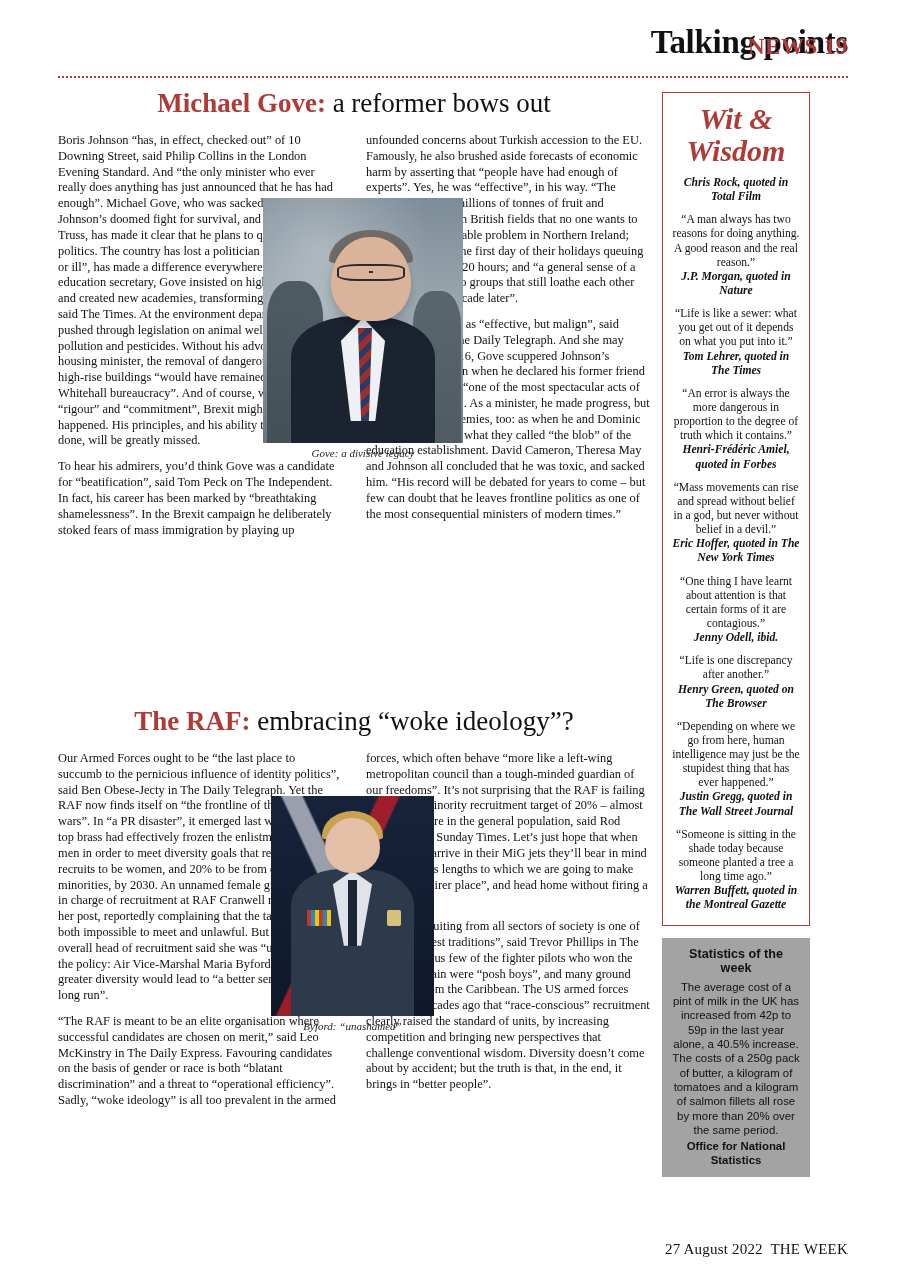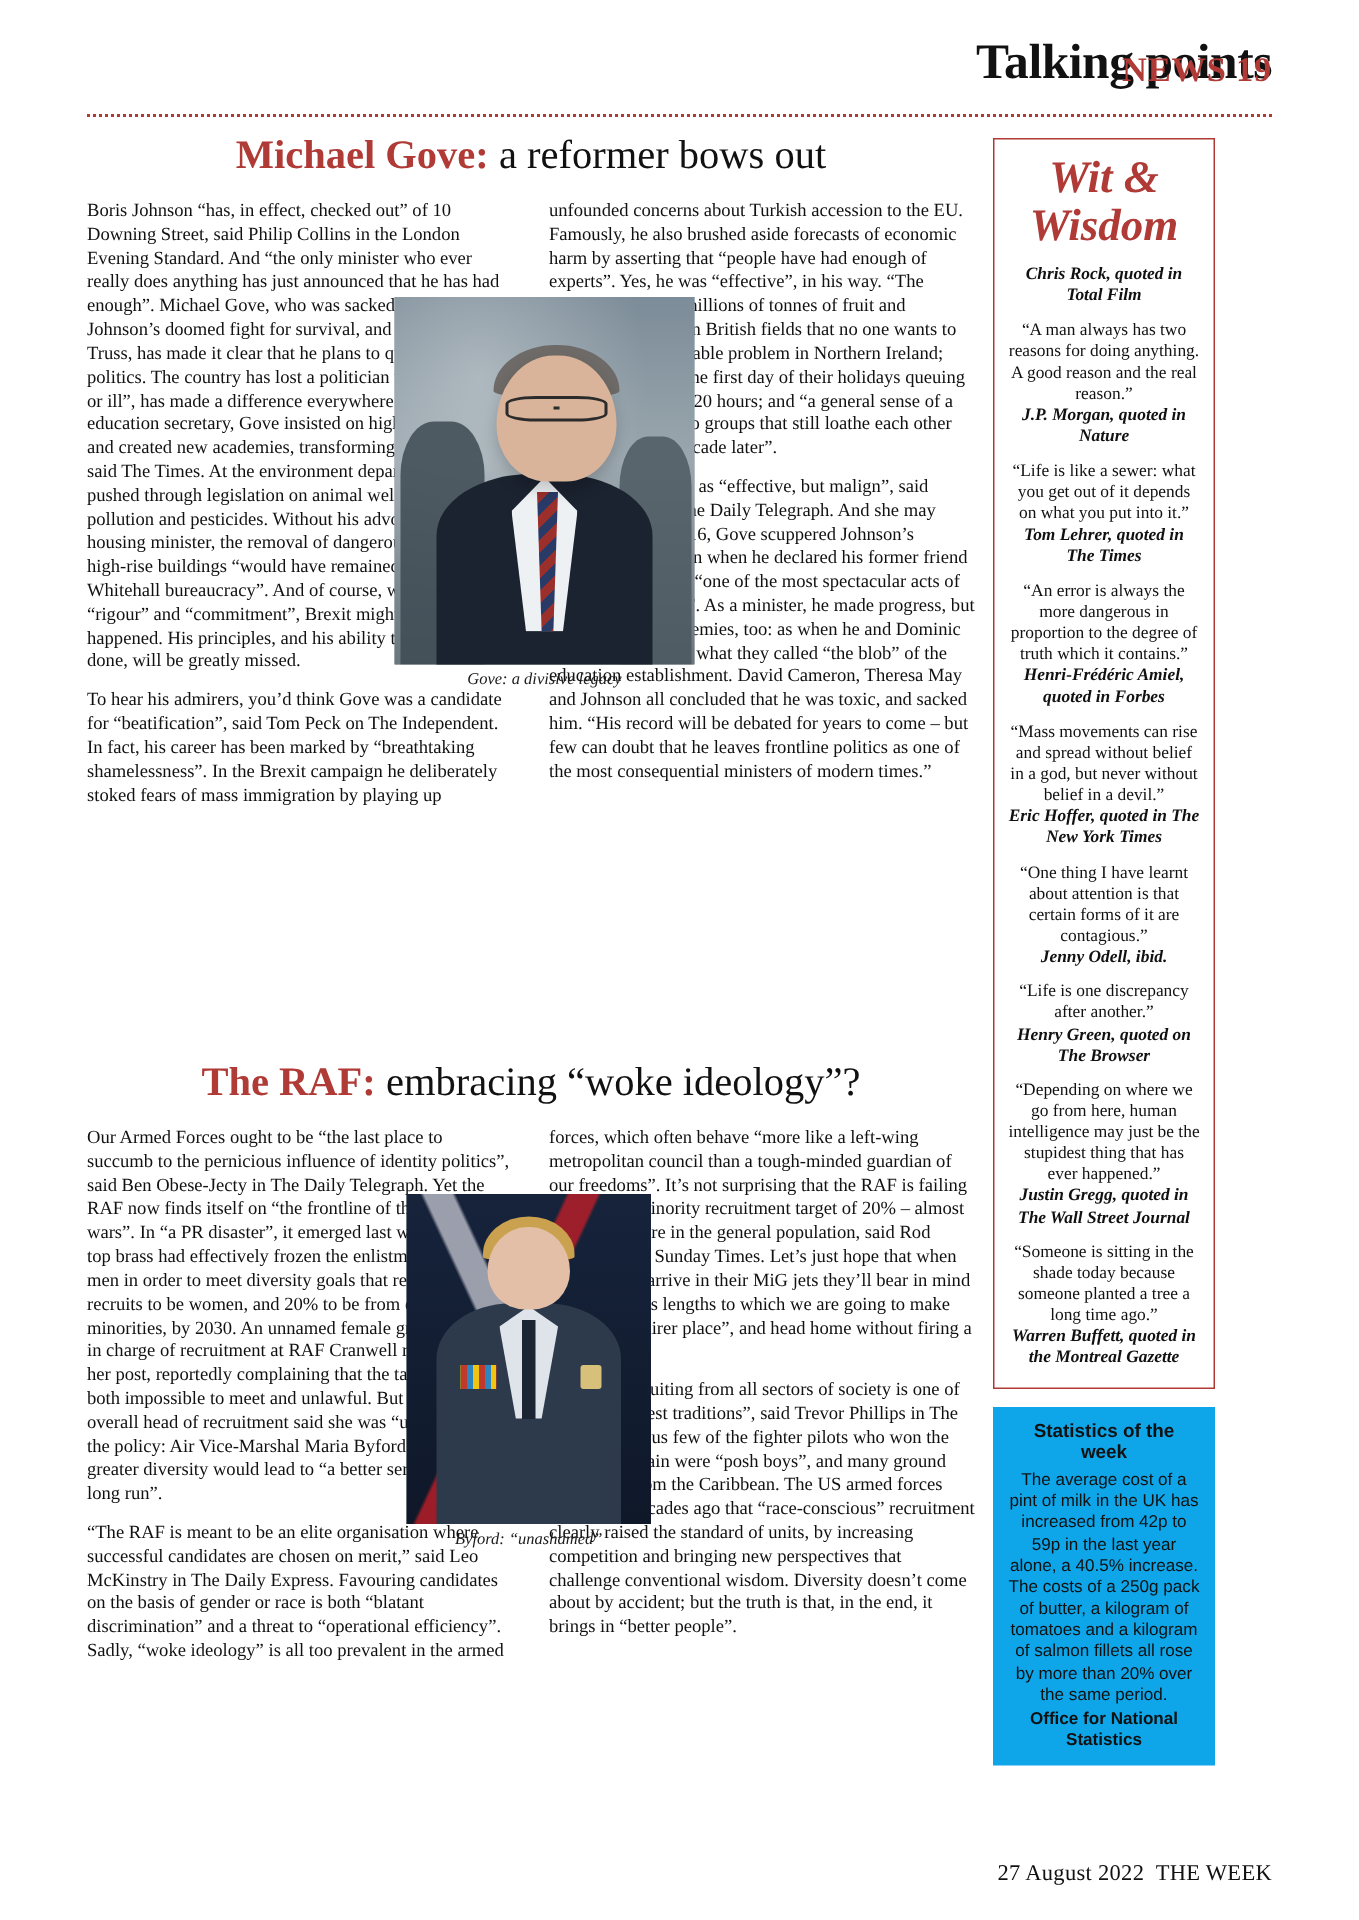--- a/index.html
+++ b/index.html
@@ -218,21 +218,21 @@
     font-size: 11.6px;
     line-height: 1.22;
     margin-bottom: 9px;
   }
   .quote:last-child { margin-bottom: 2px; }
   .quote .q { display: block; }
   .quote .attr { display: block; font-weight: bold; font-style: italic; }
 
   .statbox {
     margin-top: 12px;
-    background: #0ea5e9;
+    background: #a3a3a3;
     padding: 9px 10px 10px 10px;
   }
   .stat-title {
     text-align: center;
     font-family: "Liberation Sans", sans-serif;
     font-weight: bold;
     font-size: 12.6px;
     margin-bottom: 5px;
     color: #111;
   }

